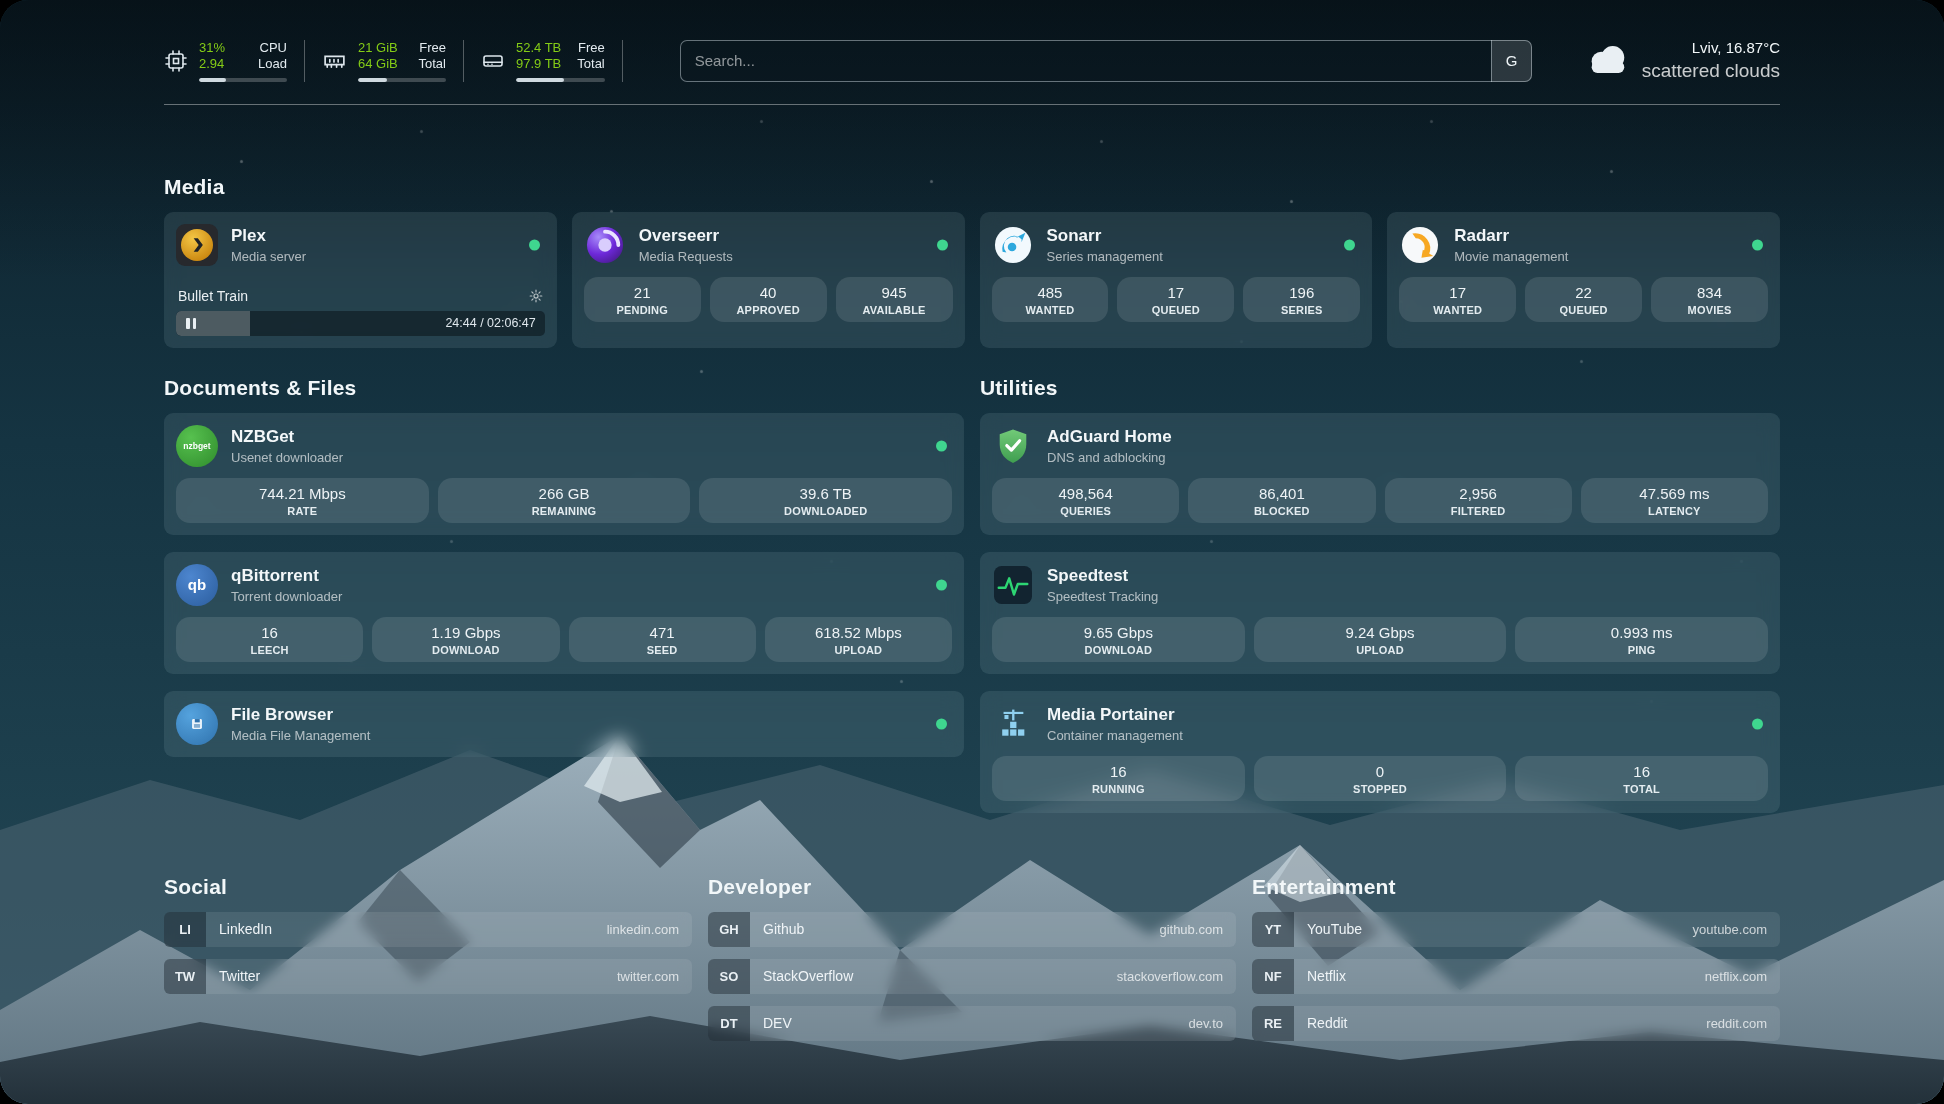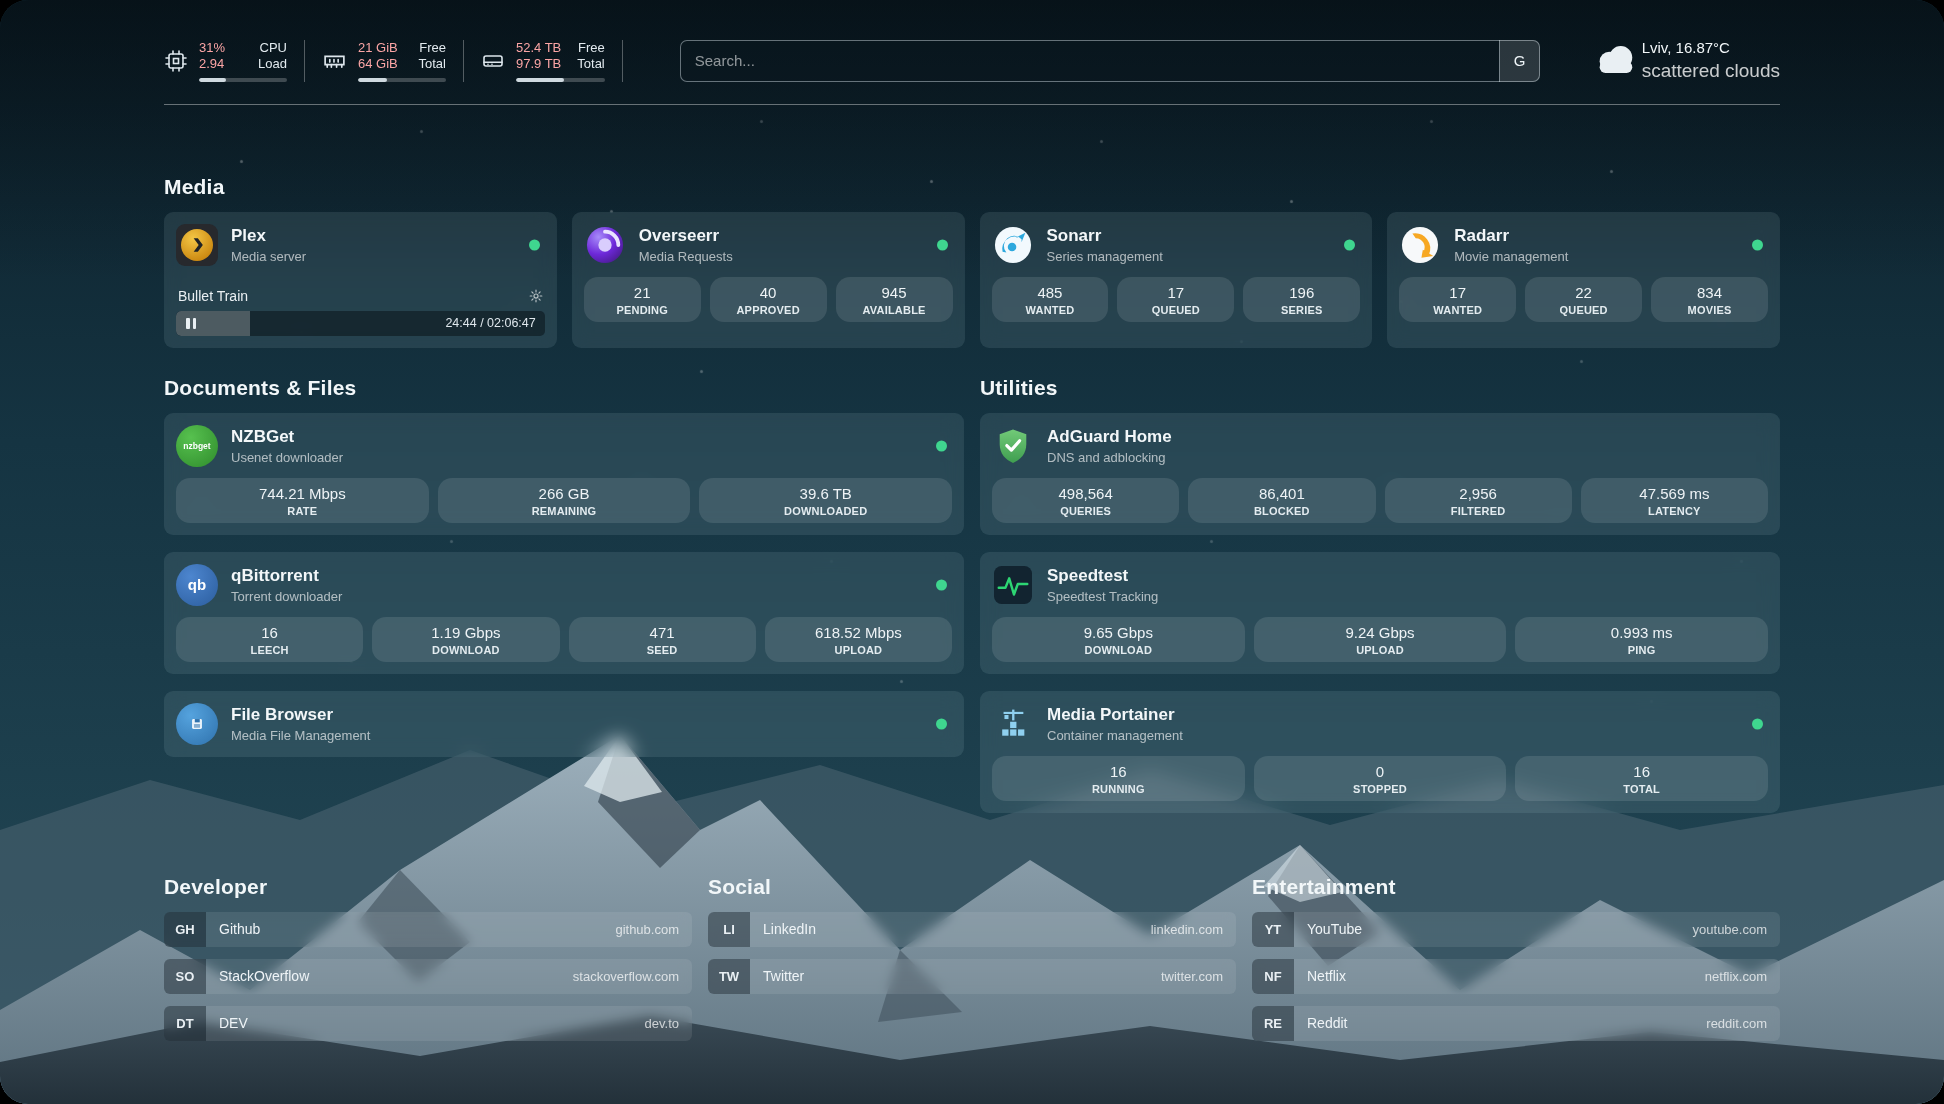--- a/index.html
+++ b/index.html
@@ -20,35 +20,35 @@
     1300px 640px 1px rgba(255,255,255,.20),1650px 700px 1px rgba(255,255,255,.24);}
   .content{position:relative;width:1616px;margin:0 auto;color:#edf3f6;}
 
   
   .topbar{display:flex;align-items:center;padding-top:38px;}
   .resources{display:flex;align-items:center;}
   .resource{display:flex;align-items:center;gap:11px;}
   .res-icon{color:#dde6ec;display:flex;align-items:center;}
   .res-block{display:flex;flex-direction:column;min-width:88px;}
   .res-row{display:flex;justify-content:space-between;gap:16px;line-height:1.3;}
-  .res-val{font-size:13px;color:#fca5a5;white-space:nowrap;}
+  .res-val{font-size:13px;color:#84cc16;white-space:nowrap;}
   .res-lab{font-size:13px;color:#e2eaef;white-space:nowrap;}
   .res-bar{margin-top:5px;height:4px;background:rgba(255,255,255,.22);border-radius:2px;overflow:hidden;}
   .res-bar i{display:block;height:100%;background:#cfd9df;border-radius:2px;width:0;}
   .res-divider{width:1px;height:42px;background:rgba(255,255,255,.30);margin:0 17px;}
 
   .searchwrap{flex:1;position:relative;margin:0 52px 0 40px;border-radius:7px;}
   .search-input{width:100%;box-sizing:border-box;height:42px;background:rgba(10,24,32,.38);
     border:1px solid rgba(215,228,234,.45);border-radius:7px;color:#f0f5f8;font-size:15px;
     padding:0 52px 0 14px;outline:none;font-family:inherit;}
   .search-input::placeholder{color:rgba(255,255,255,.55);}
   .search-btn{position:absolute;right:0;top:0;bottom:0;width:40px;display:flex;align-items:center;justify-content:center;
     background:rgba(255,255,255,.14);border-left:1px solid rgba(215,228,234,.45);
     border-radius:0 7px 7px 0;font-size:15px;color:#eef4f7;cursor:pointer;}
-  .weather{display:flex;align-items:center;gap:4px;}
+  .weather{display:flex;align-items:center;gap:12px;text-align:right;}
   .weather-text{display:flex;flex-direction:column;line-height:1.35;}
   .weather-loc{font-size:15px;color:#f2f7f9;}
   .weather-cond{font-size:19px;color:rgba(255,255,255,.78);}
 
   .top-divider{margin-top:20px;border-bottom:1px solid rgba(255,255,255,.38);}
 
   
   .section-title{font-size:21px;font-weight:700;color:#f2f7f9;letter-spacing:.2px;}
   .media-title{margin-top:70px;}
   .media-grid{margin-top:13px;display:grid;grid-template-columns:repeat(4,1fr);gap:15px;}
@@ -554,55 +554,55 @@
                 <div class="stat-value">16</div>
                 <div class="stat-label">TOTAL</div>
               </div>
             </div>
         </div>
       </div>
     </div>
 
     <div class="bookmarks">
       <div class="bm-col">
+        <div class="section-title">Social</div>
+        <div>
+            <div class="bm-row">
+              <span class="bm-abbr">LI</span>
+              <span class="bm-name">LinkedIn</span>
+              <span class="bm-url">linkedin.com</span>
+            </div>
+            <div class="bm-row">
+              <span class="bm-abbr">TW</span>
+              <span class="bm-name">Twitter</span>
+              <span class="bm-url">twitter.com</span>
+            </div>
+          </div>
+      </div>
+      <div class="bm-col">
         <div class="section-title">Developer</div>
         <div>
             <div class="bm-row">
               <span class="bm-abbr">GH</span>
               <span class="bm-name">Github</span>
               <span class="bm-url">github.com</span>
             </div>
             <div class="bm-row">
               <span class="bm-abbr">SO</span>
               <span class="bm-name">StackOverflow</span>
               <span class="bm-url">stackoverflow.com</span>
             </div>
             <div class="bm-row">
               <span class="bm-abbr">DT</span>
               <span class="bm-name">DEV</span>
               <span class="bm-url">dev.to</span>
             </div>
           </div>
       </div>
       <div class="bm-col">
-        <div class="section-title">Social</div>
-        <div>
-            <div class="bm-row">
-              <span class="bm-abbr">LI</span>
-              <span class="bm-name">LinkedIn</span>
-              <span class="bm-url">linkedin.com</span>
-            </div>
-            <div class="bm-row">
-              <span class="bm-abbr">TW</span>
-              <span class="bm-name">Twitter</span>
-              <span class="bm-url">twitter.com</span>
-            </div>
-          </div>
-      </div>
-      <div class="bm-col">
         <div class="section-title">Entertainment</div>
         <div>
             <div class="bm-row">
               <span class="bm-abbr">YT</span>
               <span class="bm-name">YouTube</span>
               <span class="bm-url">youtube.com</span>
             </div>
             <div class="bm-row">
               <span class="bm-abbr">NF</span>
               <span class="bm-name">Netflix</span>

